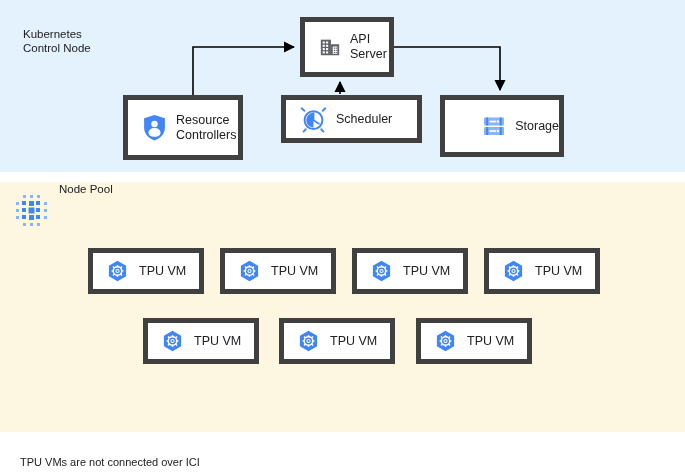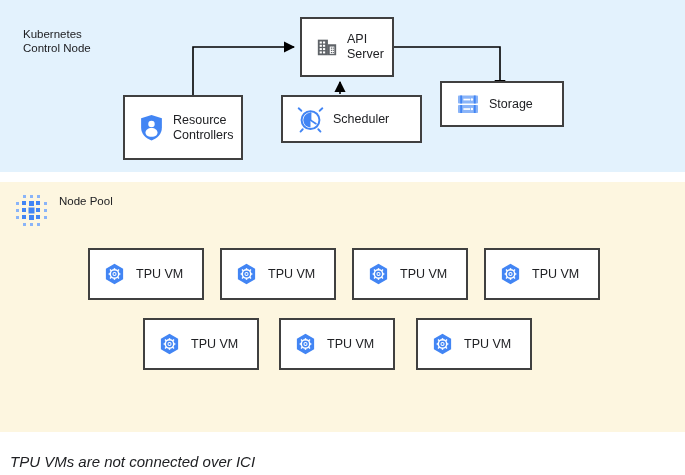--- a/index.html
+++ b/index.html
@@ -36,85 +36,84 @@
     line-height: 14px;
     white-space: pre-line;
     color: #202124;
   }
   #control-plane-title {
     left: 23px;
     top: 27px;
   }
   #node-pool-title {
     left: 59px;
-    top: 196px;
+    top: 184px;
     line-height: 1;
   }
   .node-pool-icon {
     position: absolute;
     left: 10px;
     top: 192px;
     width: 42px;
     height: 42px;
   }
   .box {
     position: absolute;
     background: #ffffff;
-    border: 2px solid #404040;
+    border: 5px solid #404040;
     box-sizing: border-box;
     display: flex;
     align-items: center;
     gap: 9px;
     padding-left: 14px;
   }
   .box-label {
     font-size: 12.5px;
     line-height: 15px;
     white-space: pre-line;
     color: #202124;
   }
   .box-icon {
     flex: 0 0 auto;
     display: block;
   }
   
   #box-api-server   { left: 300px; top: 17px;  width: 94px;  height: 60px; }
   #box-resource-controllers { left: 123px; top: 95px; width: 120px; height: 65px; }
   #box-scheduler    { left: 281px; top: 95px;  width: 141px; height: 48px; }
-  #box-storage      { left: 440px; top: 81px;  width: 124px; height: 46px; }
+  #box-storage      { left: 440px; top: 95px;  width: 124px; height: 62px; justify-content: flex-end; }
   
   .tpu-box {
     width: 116px;
-    height: 52px;
+    height: 46px;
     gap: 11px;
   }
   #tpu-vm-1 { left: 88px;  top: 248px; }
   #tpu-vm-2 { left: 220px; top: 248px; }
   #tpu-vm-3 { left: 352px; top: 248px; }
   #tpu-vm-4 { left: 484px; top: 248px; }
   #tpu-vm-5 { left: 143px; top: 318px; }
   #tpu-vm-6 { left: 279px; top: 318px; }
   #tpu-vm-7 { left: 416px; top: 318px; }
 
   #edges-layer {
     position: absolute;
     left: 0;
     top: 0;
     width: 685px;
     height: 475px;
     pointer-events: none;
   }
   #footnote {
     position: absolute;
-    left: 10px;
+    left: 20px;
     top: 455px;
-    font-size: 15px;
+    font-size: 11px;
     line-height: 14px;
     color: #202124;
-    font-style: italic;
   }
 </style>
 </head>
 <body>
 
 <div class="panel" id="control-plane-panel"></div>
 <div class="panel" id="node-pool-panel"></div>
 
 <div class="panel-title" id="control-plane-title">Kubernetes
 Control Node</div>

